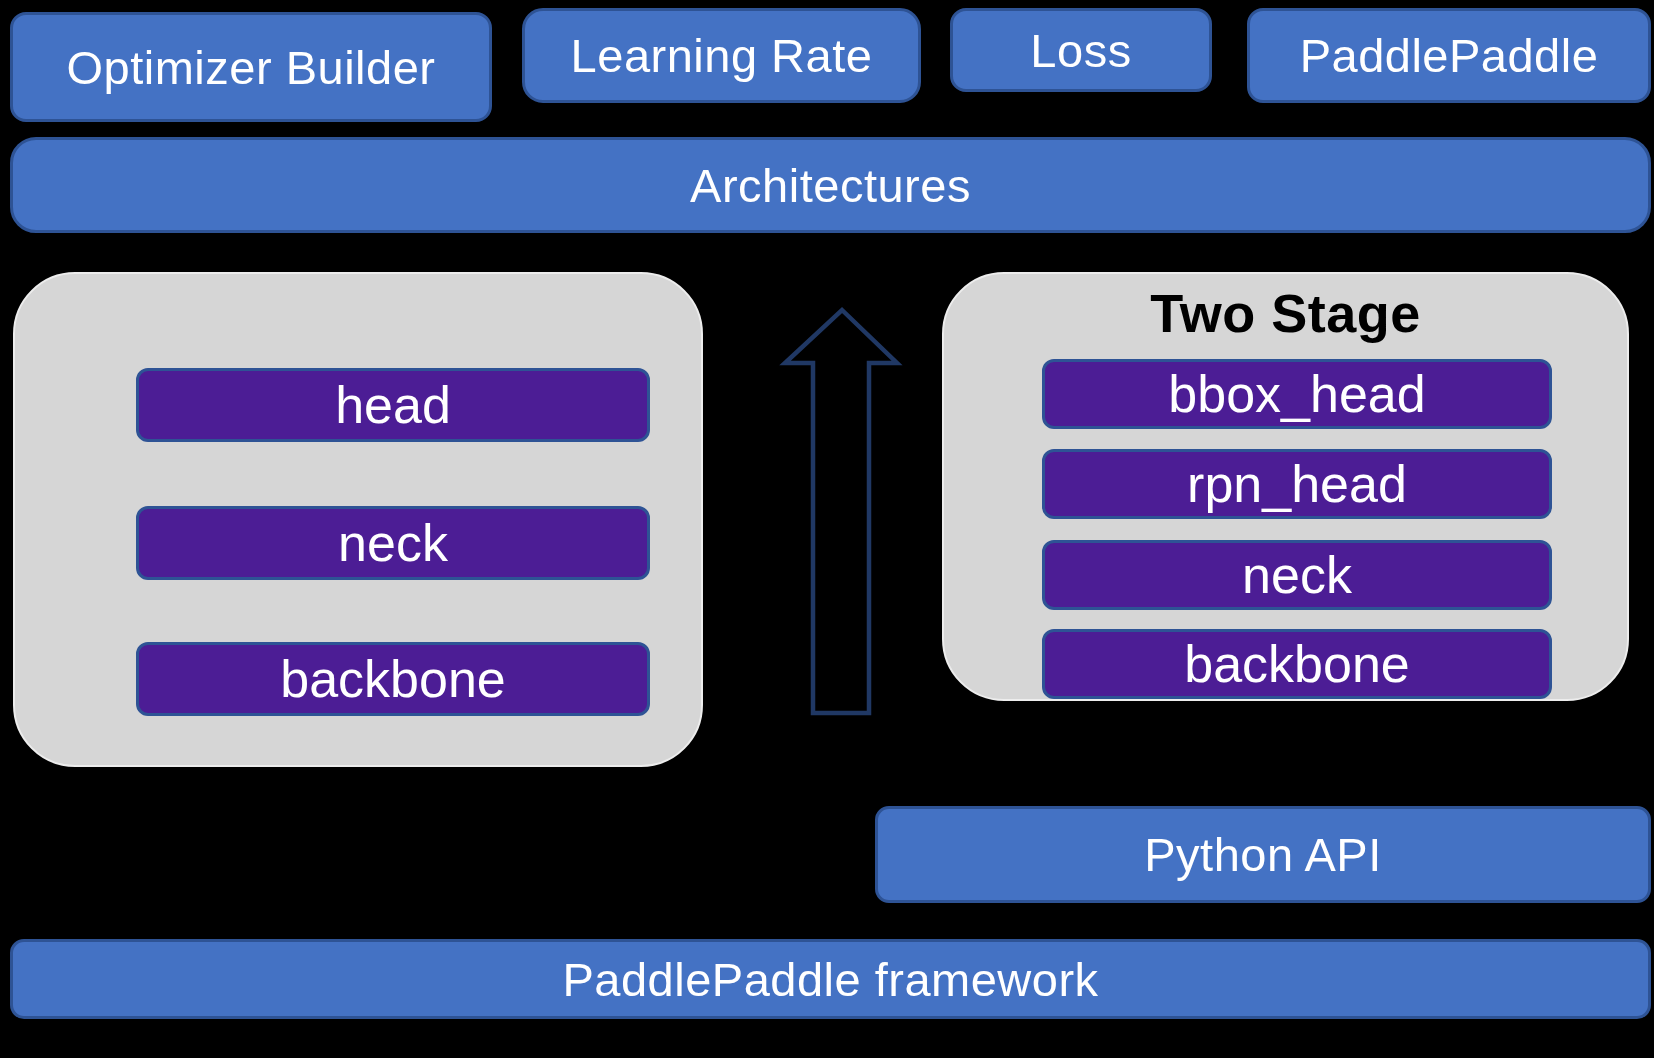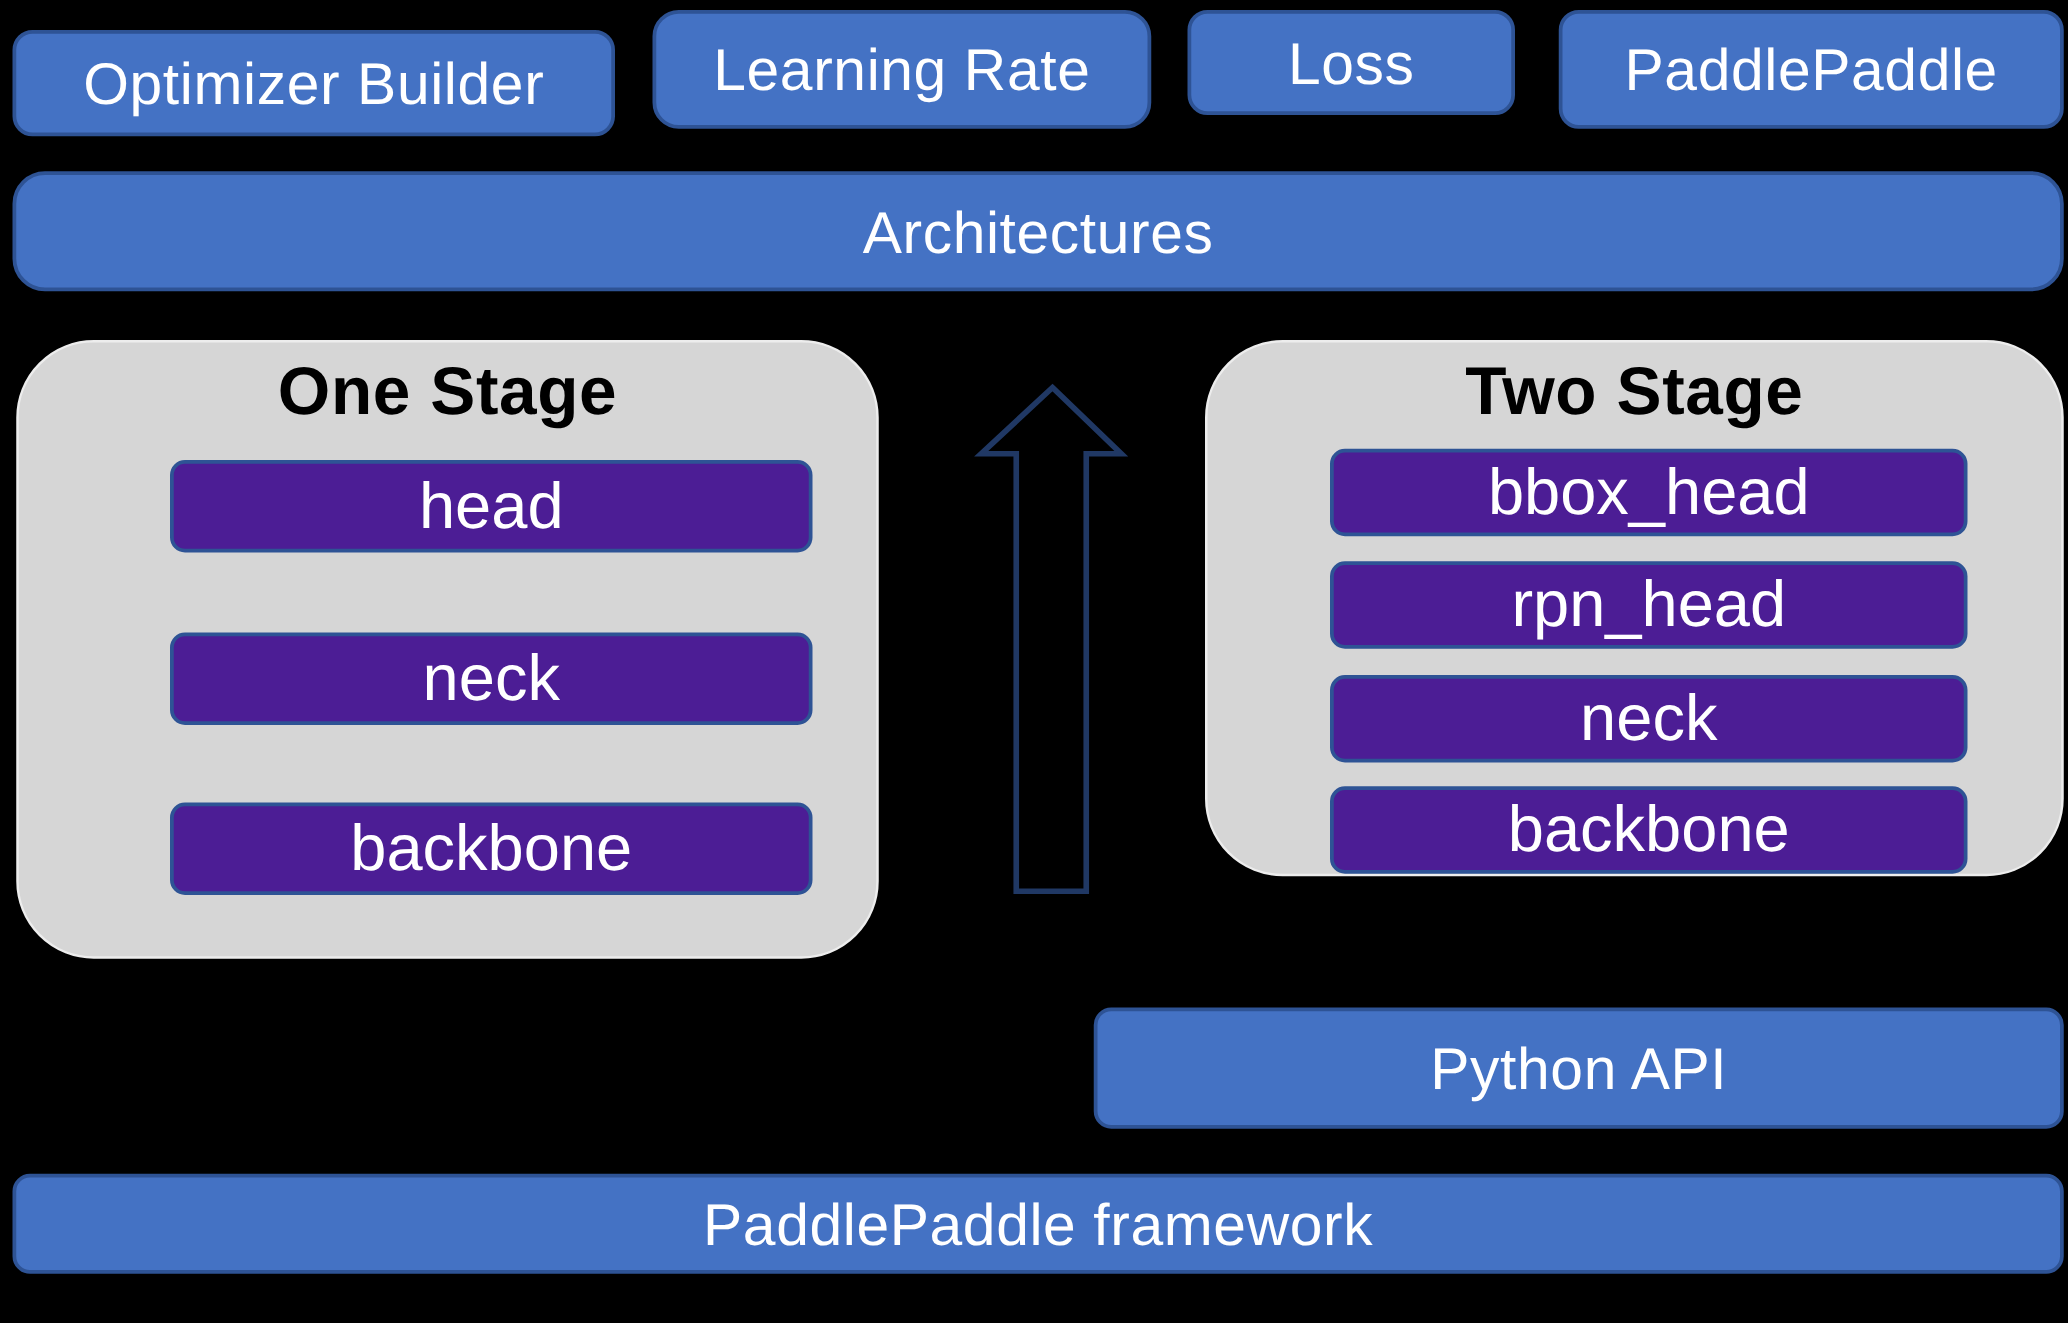--- a/index.html
+++ b/index.html
@@ -49,55 +49,54 @@
     font-size:52px;
     line-height:1;
   }
   .arrow-svg{position:absolute;left:770px;top:300px;}
 </style>
 </head>
 <body>
 
 <div class="canvas">
 
-  <div class="blue-box" style="left:10px;top:24px;width:482px;height:85px;">
+  <div class="blue-box" style="left:10px;top:12px;width:482px;height:110px;">
     <span>Optimizer Builder</span>
   </div>
   <div class="blue-box" style="left:522px;top:8px;width:399px;height:95px;border-radius:21px;">
     <span>Learning Rate</span>
   </div>
   <div class="blue-box" style="left:950px;top:8px;width:262px;height:84px;">
     <span>Loss</span>
   </div>
   <div class="blue-box" style="left:1247px;top:8px;width:404px;height:95px;">
     <span>PaddlePaddle</span>
   </div>
 
   <div class="blue-box" style="left:10px;top:137px;width:1641px;height:96px;border-radius:26px;">
     <span>Architectures</span>
   </div>
 
   <div class="gray-container" style="left:13px;top:272px;width:690px;height:495px;">
-    <div class="stage-title">One Stage</div>
     <div class="inner-box" style="left:121px;top:94px;width:514px;height:74px;">
       <span>head</span>
     </div>
     <div class="inner-box" style="left:121px;top:232px;width:514px;height:74px;">
       <span>neck</span>
     </div>
     <div class="inner-box" style="left:121px;top:368px;width:514px;height:74px;">
       <span>backbone</span>
     </div>
   </div>
 
   <svg class="arrow-svg" width="140" height="425" viewBox="0 0 140 425" aria-hidden="true">
     <polygon points="72,10 127,63 99,63 99,413 43,413 43,63 15,63" fill="none" stroke="#203864" stroke-width="4.5" stroke-linejoin="miter"></polygon>
   </svg>
 
-  <div class="gray-container" style="left:964px;top:272px;width:687px;height:429px;">
+  <div class="gray-container" style="left:942px;top:272px;width:687px;height:429px;">
     <div class="stage-title">Two Stage</div>
     <div class="inner-box" style="left:98px;top:85px;width:510px;height:70px;">
       <span>bbox_head</span>
     </div>
     <div class="inner-box" style="left:98px;top:175px;width:510px;height:70px;">
       <span>rpn_head</span>
     </div>
     <div class="inner-box" style="left:98px;top:266px;width:510px;height:70px;">
       <span>neck</span>
     </div>

